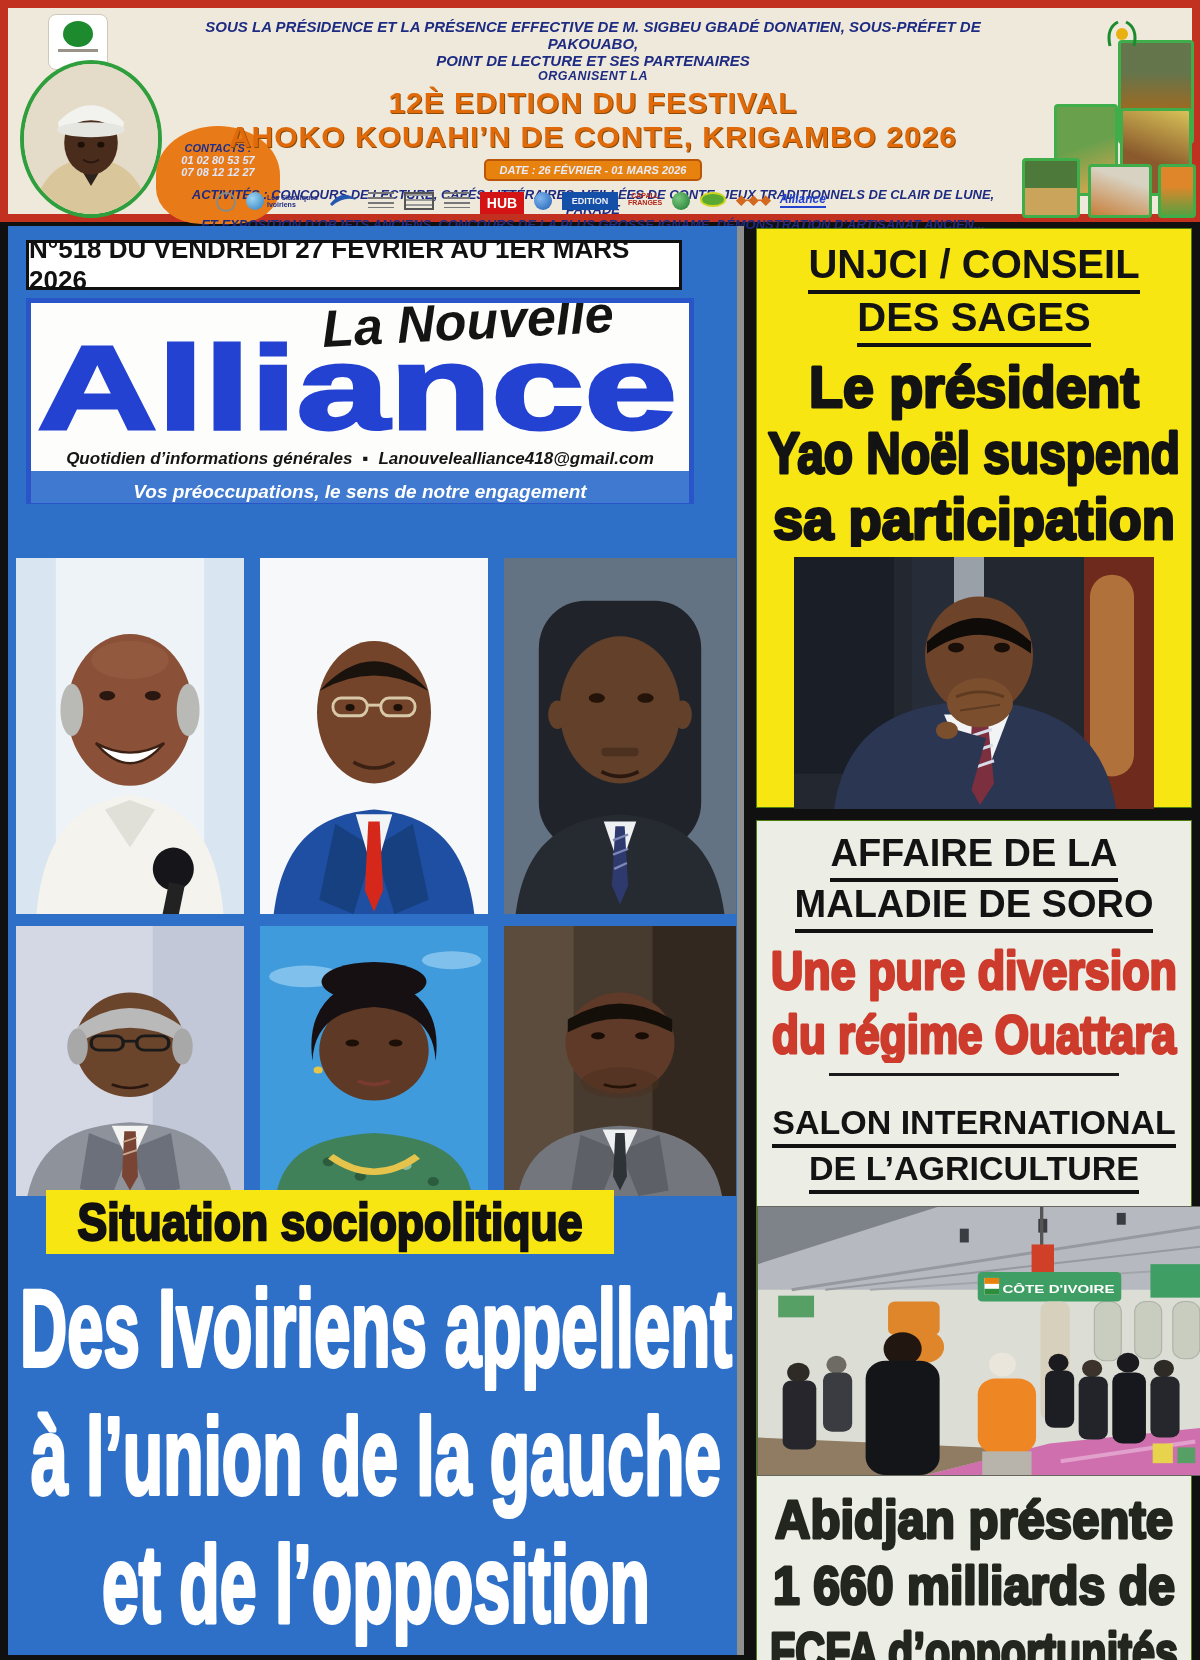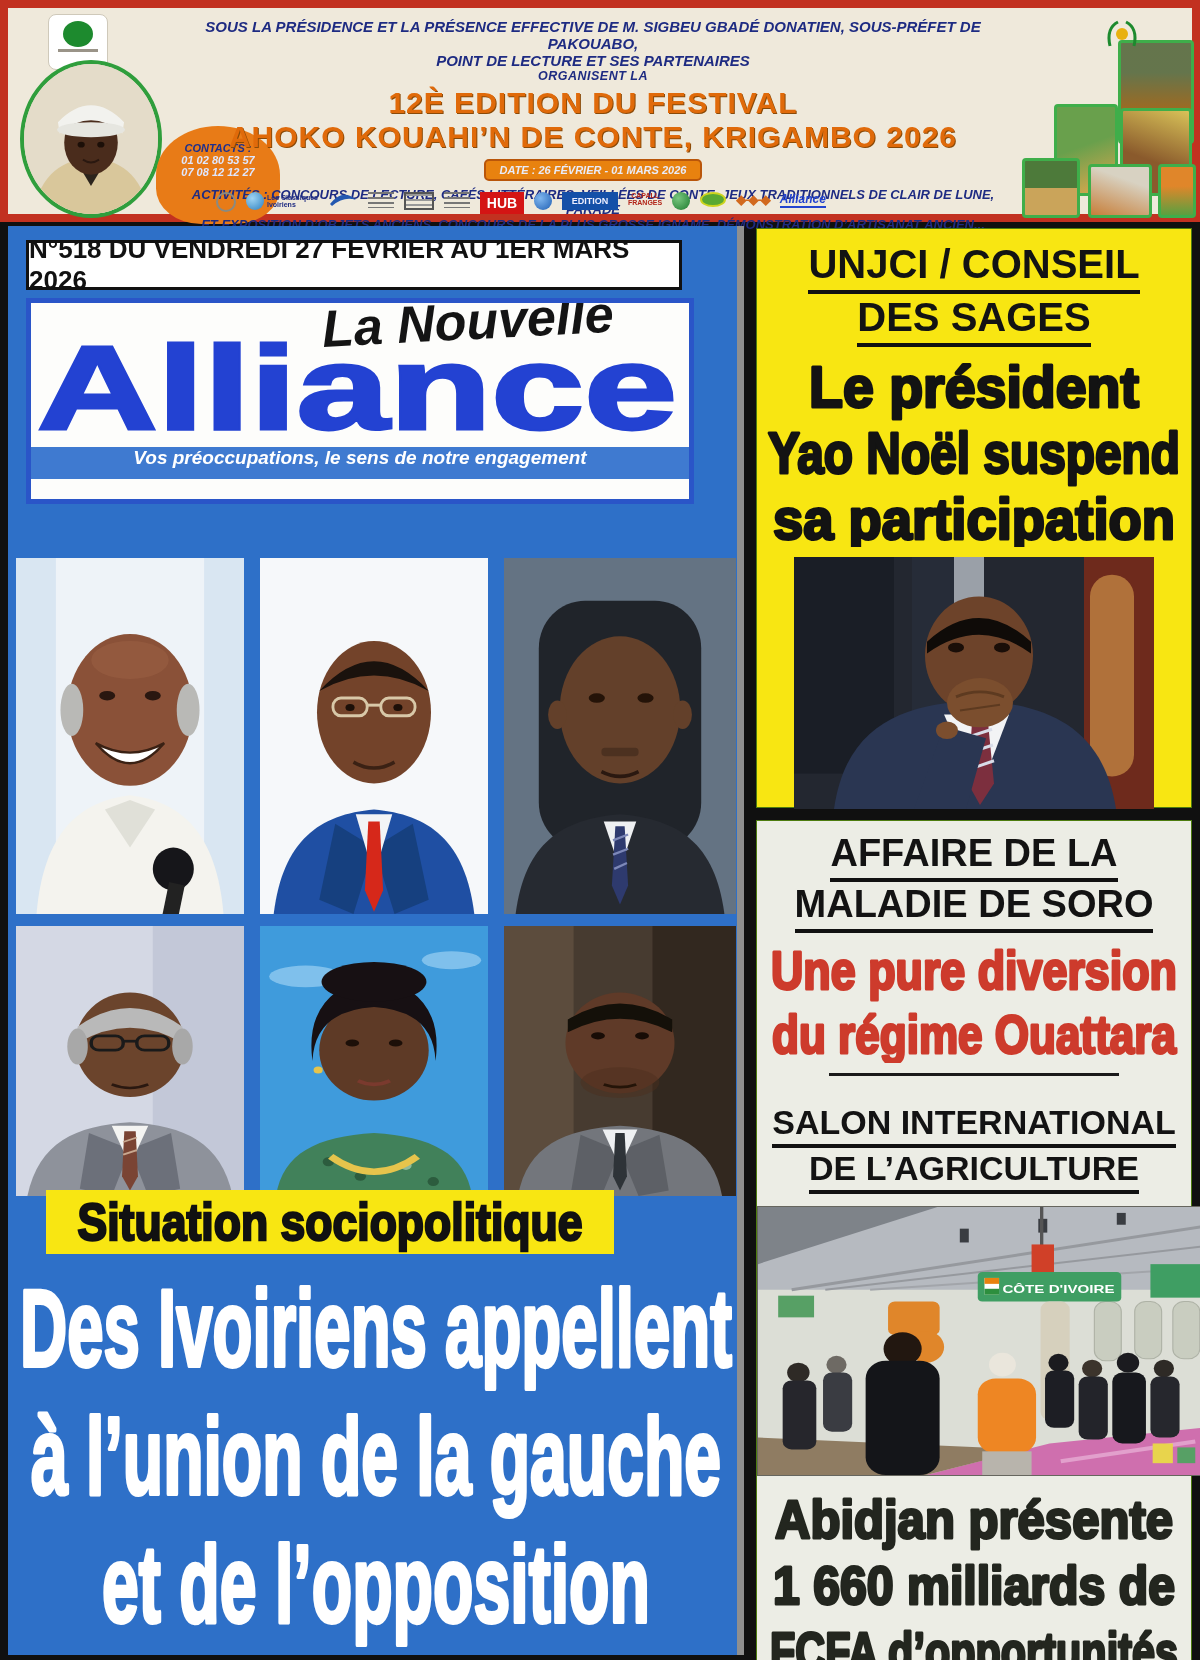--- a/index.html
+++ b/index.html
@@ -18,21 +18,21 @@
   .lg-txt{font-size:7px;line-height:1.05;color:#1e2b82;font-weight:bold;}
   .lg-box{display:flex;align-items:center;justify-content:center;}
 
   
   #leftpanel{left:8px;top:226px;width:736px;height:1429px;background:#2e70c8;border-right:7px solid #8f8f8f;box-sizing:border-box;}
   #datebox{left:18px;top:14px;width:656px;height:50px;background:#fff;border:3px solid #111;
            display:flex;align-items:center;justify-content:center;font-size:26px;font-weight:bold;color:#111;box-sizing:border-box;}
   #masthead{left:18px;top:72px;width:668px;height:206px;background:#fdfdfb;border:5px solid #2a55c8;box-sizing:border-box;}
   #mastsub{display:flex;justify-content:center;align-items:center;gap:10px;height:24px;
            font-size:17px;font-weight:bold;font-style:italic;color:#151515;}
-  #slogan{height:32px;background:#3f7ad0;display:flex;align-items:flex-start;justify-content:center;
+  #slogan{height:32px;background:#3f7ad0;display:flex;align-items:flex-end;justify-content:center;
           color:#fff;font-style:italic;font-weight:bold;font-size:19px;}
   .photo{position:absolute;overflow:hidden;}
   .photo svg{display:block;width:100%;height:100%;}
   #kickband{left:38px;top:964px;width:568px;height:64px;background:#f8e612;}
 
   
   .rbox{position:absolute;left:756px;width:436px;border:1px solid #4d7c0f;box-sizing:border-box;}
   #boxtop{top:228px;height:580px;background:#f8e612;}
   #boxbot{top:820px;height:846px;background:#ecede5;}
   .kick{ text-align:center;line-height:1.18;margin-top:26px;}
@@ -136,20 +136,25 @@
 
     <div id="datebox" class="abs">
       <span>N°518 DU VENDREDI 27 FEVRIER AU 1ER MARS 2026</span>
     </div>
 
     <div id="masthead" class="abs">
       <svg width="658" height="140" viewBox="0 0 658 140">
         <text x="6" y="126" font-size="118" font-weight="bold" fill="#2342d2" textLength="640" lengthAdjust="spacingAndGlyphs" stroke="#2342d2" stroke-width="3" paint-order="stroke">Alliance</text>
         <text x="292" y="44" font-size="52" font-family="DejaVu Serif" font-style="italic" font-weight="bold" fill="#141414" transform="rotate(-3 292 44)">La Nouvelle</text>
       </svg>
+      <div id="mastsub">
+        <span>Quotidien d’informations générales</span>
+        <span>▪</span>
+        <span>Lanouvelealliance418@gmail.com</span>
+      </div>
       <div id="slogan">
         <span>Vos préoccupations, le sens de notre engagement</span>
       </div>
     </div>
 
     <div class="photo" style="left:8px;top:332px;width:228px;height:356px;">
       <svg viewBox="0 0 200 300" preserveAspectRatio="none">
         <rect width="200" height="300" fill="#d9e6f2"></rect>
           <rect x="35" width="130" height="300" fill="#eef3f8"></rect>
         <path d="M18,300 C24,232 55,205 100,200 C145,205 176,232 182,300 Z" fill="#f4f3ee"></path>

